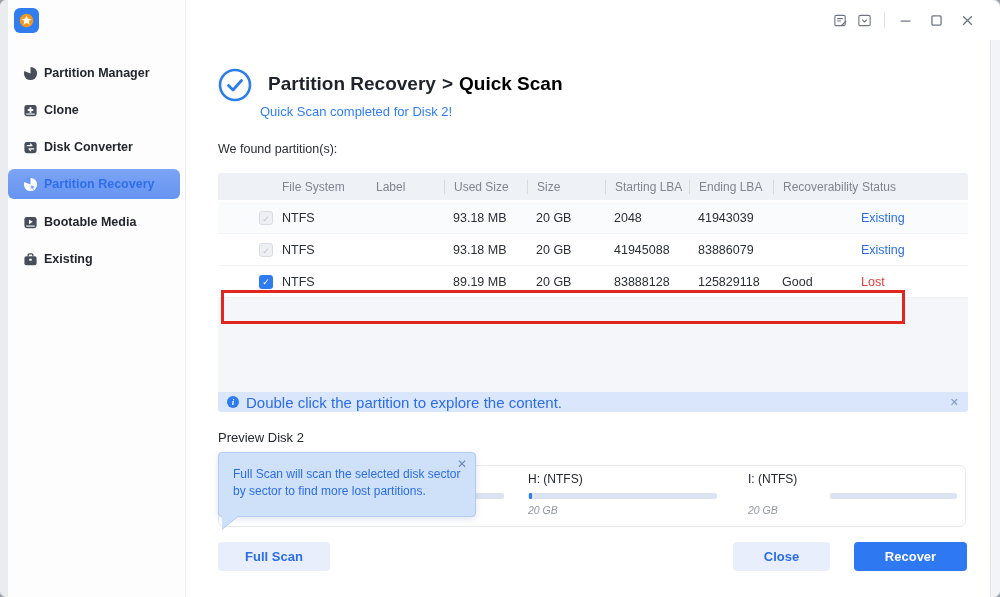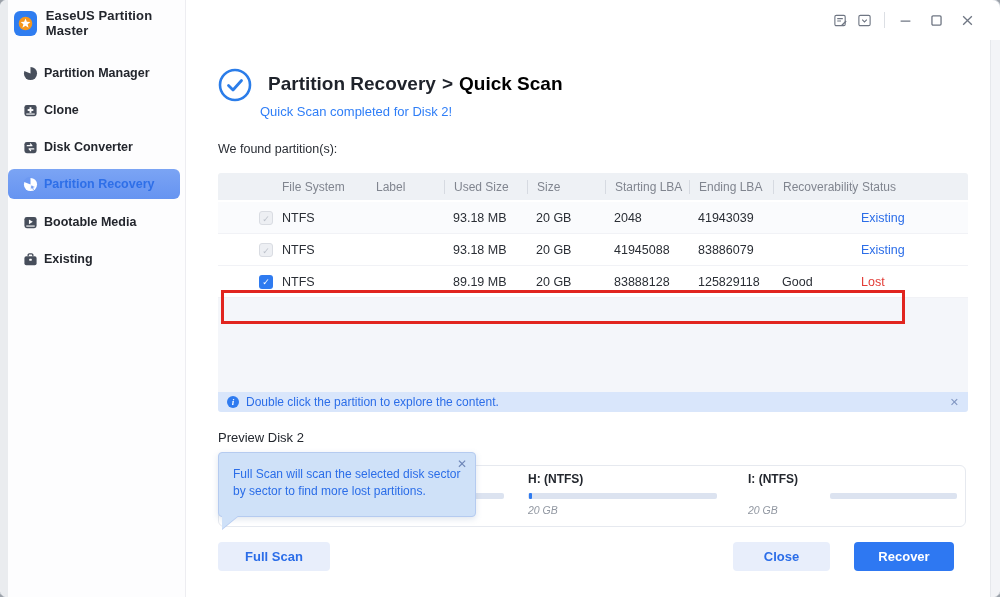--- a/index.html
+++ b/index.html
@@ -47,69 +47,68 @@
   .trow{height:31px;font-size:12.5px;color:#2a2e35;border-bottom:1px solid #f1f2f6;background:#fff;cursor:pointer;}
   .trow.r0{background:#fafbfd;margin-top:2px;}
   .cbwrap{display:flex;justify-content:flex-end;padding-right:9px;}
   .cb{width:14px;height:14px;border-radius:3px;font-size:9px;line-height:14px;text-align:center;cursor:pointer;}
   .cb.off{background:#edeff3;border:1px solid #d9dce2;color:#bcc1ca;box-sizing:border-box;}
   .cb.on{background:#2f7bf0;color:#ffffff;}
   .tfiller{flex:1;background:#f4f6fa;}
   .red-outline{position:absolute;left:3px;top:90px;width:684px;height:34px;border:3px solid #e1251f;box-sizing:border-box;pointer-events:none;}
 
   .info-bar{height:20px;background:#d9e6fb;border-radius:0 0 3px 3px;display:flex;align-items:center;padding:0 9px;gap:7px;}
-  .info-bar .txt{font-size:12px;color:#2b6de8;flex:1;}
+  .info-bar .txt{font-size:15px;color:#2b6de8;flex:1;}
   .info-bar .x{font-size:11px;color:#8096c2;cursor:pointer;}
   .info-dot{width:12px;height:12px;border-radius:50%;background:#2f7bf0;color:#fff;font-size:9px;font-weight:700;
             display:flex;align-items:center;justify-content:center;font-family:"Liberation Serif",serif;font-style:italic;}
 
   
   .preview-title{position:absolute;left:218px;top:430px;font-size:13px;font-weight:400;color:#23272e;}
   .preview-box{position:absolute;left:218px;top:465px;width:748px;height:62px;background:#fff;border:1px solid #e6e9ef;border-radius:6px;box-sizing:border-box;}
   .pbar{position:absolute;top:27px;height:6px;background:#dce3f0;border-radius:2px;}
   .pbar .tick{position:absolute;left:1px;top:0;width:3px;height:6px;background:#2f7bf0;border-radius:1px;}
-  .plabel{position:absolute;top:6px;font-size:12px;font-weight:700;color:#23272e;white-space:nowrap;}
+  .plabel{position:absolute;top:6px;font-size:12px;font-weight:400;color:#23272e;white-space:nowrap;}
   .psize{position:absolute;top:38px;font-size:10.5px;font-style:italic;color:#9298a2;}
 
   
   .tooltip{position:absolute;left:218px;top:452px;width:258px;height:65px;background:#cfe1f8;border:1px solid #b5cbf0;
            border-radius:4px;box-sizing:border-box;box-shadow:0 2px 6px rgba(80,110,160,.18);z-index:6;}
   .tooltip .ttext{position:absolute;left:14px;top:13px;width:228px;font-size:12px;line-height:1.45;color:#2b6de8;}
   .tooltip .tx{position:absolute;right:8px;top:4px;font-size:12px;color:#6f87b8;cursor:pointer;}
   .tooltip .tail{position:absolute;left:3px;bottom:-13px;width:0;height:0;
                  border-top:14px solid #cfe1f8;border-right:17px solid transparent;
                  filter:drop-shadow(0 1px 0 #b5cbf0);}
 
   
   .btn{position:absolute;top:542px;height:29px;border:none;border-radius:4px;font-family:"Liberation Sans",sans-serif;
        font-size:13px;font-weight:700;cursor:pointer;}
   .btn.light{background:#e8eefb;color:#2b6de8;}
   .btn.primary{background:#2e78f2;color:#ffffff;}
   #btn-fullscan{left:218px;width:112px;}
   #btn-close{left:733px;width:97px;}
-  #btn-recover{left:854px;width:100px;}
+  #btn-recover{left:854px;width:113px;}
 
   .scroll-strip{position:absolute;left:990px;top:40px;width:10px;height:557px;background:#f3f4f7;border-left:1px solid #e6e8ec;box-sizing:border-box;}
 </style>
 </head>
 <body>
 
 <div class="window">
 
   <div class="left-strip"></div>
 
   <div class="sidebar">
     <div class="brand">
       <div class="logo">
         <svg width="19" height="19" viewBox="0 0 24 24">
           <circle cx="12" cy="12" r="8.6" fill="#f6971d"></circle>
           <path d="M12 5.6 L13.7 9.8 L18.2 10.1 L14.7 13 L15.9 17.4 L12 14.9 L8.1 17.4 L9.3 13 L5.8 10.1 L10.3 9.8 Z" fill="#ffffff"></path>
         </svg>
       </div>
-      <span class="brand-title">EaseUS Partition Master</span>
     </div>
 
     <div class="nav">
       <div class="nav-item" style="top:0px;padding-left:18px;">
         <span class="nicon">
           <svg width="15" height="15" viewBox="0 0 16 16">
               <circle cx="8" cy="8" r="7" fill="#474e5b"></circle>
               <path d="M8 8 L8 0 A8 8 0 0 0 0.5 5 Z" fill="#fdfdfe"></path>
             </svg>
         </span>

